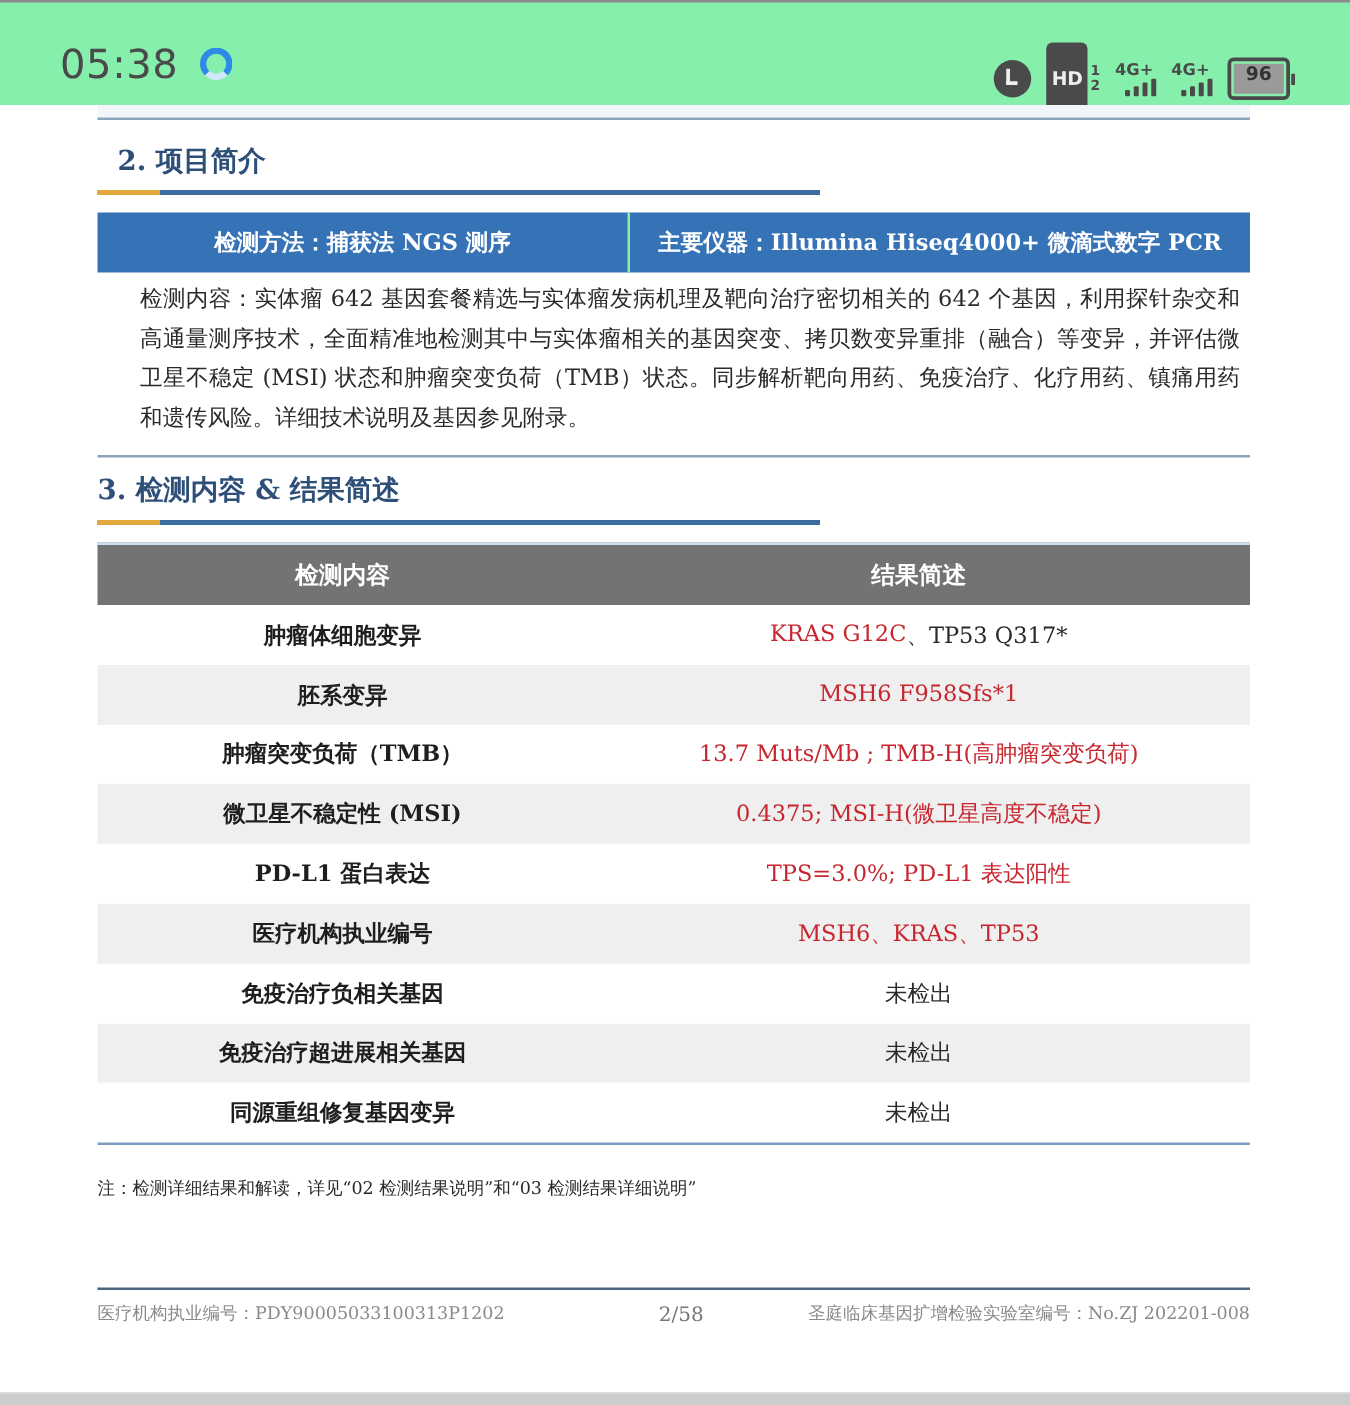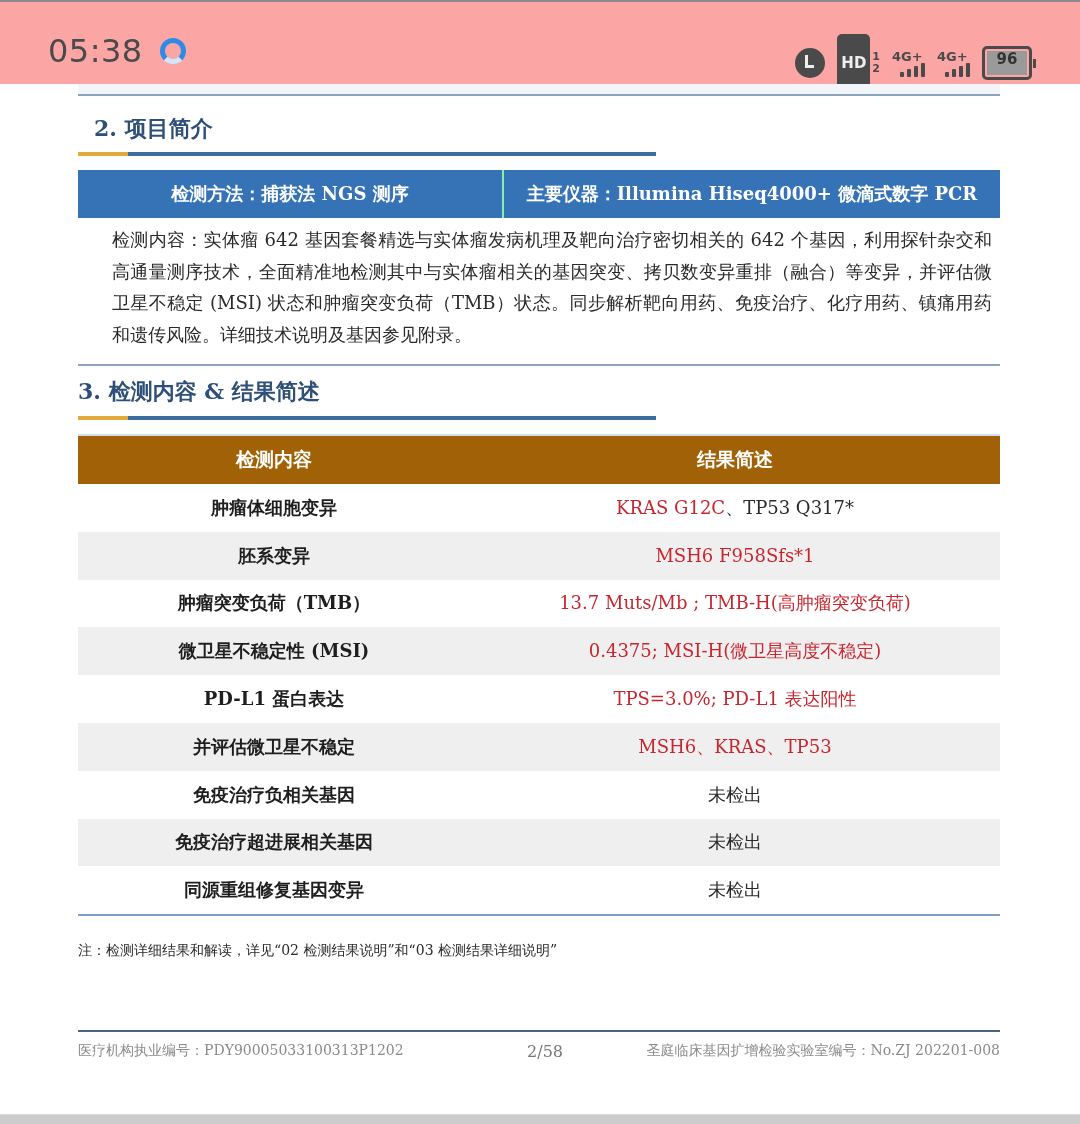--- a/index.html
+++ b/index.html
@@ -1,20 +1,20 @@
 <!DOCTYPE html>
 <html><head>
 <meta charset="utf-8">
 <style>
   * { box-sizing: border-box; margin: 0; padding: 0; }
   html, body { width: 1080px; height: 1124px; overflow: hidden; background: #ffffff; }
   body { position: relative; font-family: "DejaVu Serif", "Liberation Serif", serif; color: #222; }
 
   
-  .status-bar { position: absolute; left: 0; top: 0; width: 1080px; height: 84px; background: #fca5a5; border-top: 2px solid #8a8a8a; }
+  .status-bar { position: absolute; left: 0; top: 0; width: 1080px; height: 84px; background: #86efac; border-top: 2px solid #8a8a8a; }
   .status-time { position: absolute; left: 48px; top: 30px; font-family: "DejaVu Sans", "Liberation Sans", sans-serif; font-size: 32px; color: #4a4a4a; letter-spacing: 0.5px; }
   .loading-icon { position: absolute; left: 160px; top: 36px; width: 26px; height: 26px; border-radius: 50%; border: 5px solid #2d8ae6; border-bottom-color: #cfe6fb; }
   .status-right { position: absolute; right: 44px; top: 32px; display: flex; align-items: center; gap: 12px; }
   .alarm-icon { width: 30px; height: 30px; border-radius: 50%; background: #4a4a4a; position: relative; }
   .alarm-icon::after { content: ""; position: absolute; left: 10px; top: 7px; width: 6px; height: 10px; border-left: 3px solid #eee; border-bottom: 3px solid #eee; }
   .hd-icon { display: flex; align-items: center; gap: 2px; }
   .hd-box { background: #4a4a4a; color: #eee; font-family: "DejaVu Sans", sans-serif; font-weight: bold; font-size: 15px; border-radius: 5px; padding: 20px 4px; }
   .hd-nums { display: flex; flex-direction: column; font-family: "DejaVu Sans", sans-serif; font-size: 11px; font-weight: bold; color: #4a4a4a; line-height: 12px; }
   .signal { display: flex; flex-direction: column; align-items: flex-start; }
   .signal-label { font-family: "DejaVu Sans", sans-serif; font-size: 13px; font-weight: bold; color: #4a4a4a; line-height: 13px; }
@@ -36,21 +36,21 @@
 
   .method-table { position: absolute; left: 0; top: 86px; width: 922px; height: 48px; background: #3572b6; display: flex; }
   .method-cell { display: flex; align-items: center; justify-content: center; color: #ffffff; font-size: 18px; font-weight: bold; }
   .method-cell.left { width: 426px; border-right: 2px solid #86efac; }
   .method-cell.right { flex: 1; text-align: center; }
 
   .intro-text { position: absolute; left: 34px; top: 140px; width: 880px; font-size: 18px; line-height: 31.5px; color: #2a2a2a; text-align: justify; }
   .mid-rule { position: absolute; left: 0; top: 280px; width: 922px; height: 2px; background: #8aa5bd; }
 
   .results-table { position: absolute; left: 0; top: 350px; width: 922px; }
-  .results-header { display: flex; height: 50px; background: #a16207; border-top: 2px solid #cfe0f2; }
+  .results-header { display: flex; height: 50px; background: #737373; border-top: 2px solid #cfe0f2; }
   .results-header div { display: flex; align-items: center; justify-content: center; color: #fff; font-size: 19px; font-weight: bold; }
   .col-left { width: 392px; }
   .col-right { flex: 1; }
   .results-row { display: flex; height: 47.8px; }
   .results-row.alt { background: #efefef; align-items: center; }
   .results-row .cell-label { display: flex; align-items: center; justify-content: center; font-size: 18px; font-weight: bold; color: #1e1e1e; }
   .results-row .cell-value { display: flex; align-items: center; justify-content: center; font-size: 18px; color: #2a2a2a; }
   .red { color: #c8262f; }
   .results-bottom { height: 2px; background: #7d9fc3; }
 
@@ -162,21 +162,21 @@
         </div>
     </div>
     <div class="results-row">
       <div class="cell-label col-left">PD-L1 蛋白表达</div>
       <div class="cell-value col-right">
           <span class="red">TPS=3.0%; PD-L1 表达阳性</span>
           <span></span>
         </div>
     </div>
     <div class="results-row alt">
-      <div class="cell-label col-left">并评估微卫星不稳定</div>
+      <div class="cell-label col-left">医疗机构执业编号</div>
       <div class="cell-value col-right">
           <span class="red">MSH6、KRAS、TP53</span>
           <span></span>
         </div>
     </div>
     <div class="results-row">
       <div class="cell-label col-left">免疫治疗负相关基因</div>
       <div class="cell-value col-right">
           <span class="red"></span>
           <span>未检出</span>

